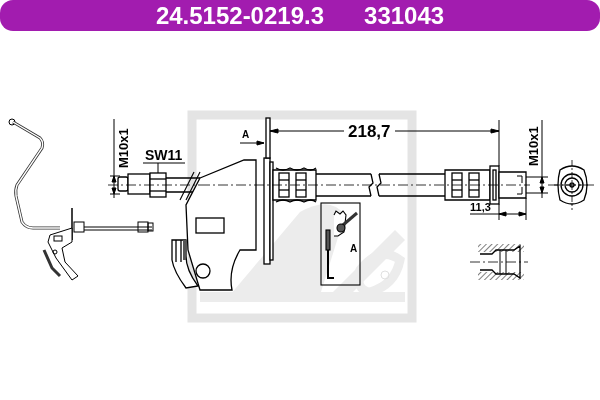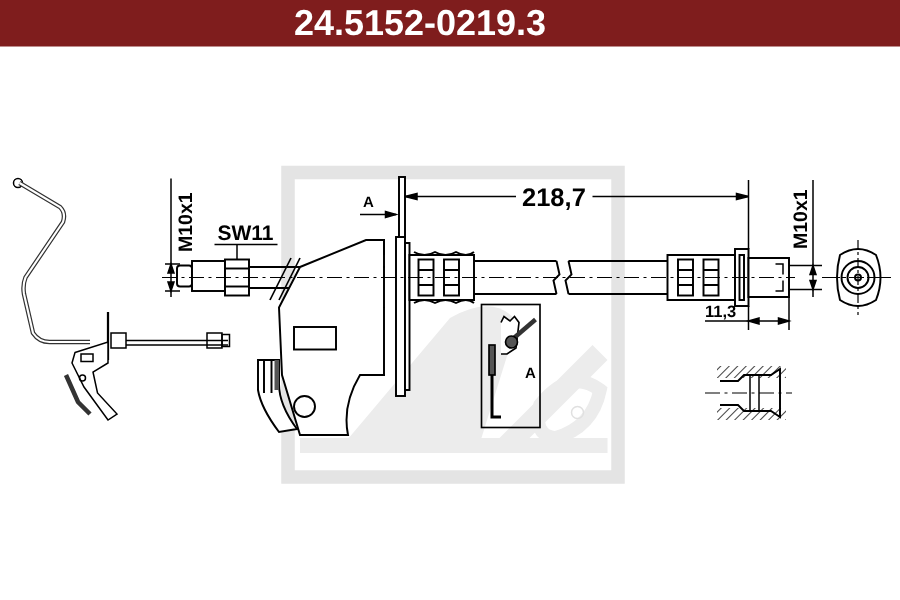--- a/index.html
+++ b/index.html
@@ -1,27 +1,28 @@
 <!DOCTYPE html>
 <html><head>
 <meta charset="utf-8">
 <style>
   html, body { margin: 0; padding: 0; background: #ffffff; }
   body { width: 600px; height: 400px; position: relative; overflow: hidden; font-family: "Liberation Sans", sans-serif; }
-  .header { position: absolute; left: 0; top: 0; width: 600px; height: 31px; background: #7f1d1d; display: flex; align-items: center; justify-content: center; }
+  .header { position: absolute; left: 0; top: 0; width: 600px; height: 31px; background: #a21caf; display: flex; align-items: center; justify-content: center; border-radius: 13px; }
   .header .pn { color: #ffffff; font-weight: bold; font-size: 24px; letter-spacing: 0px; }
   .header .pn.a { margin-right: 40px; }
   .drawing { position: absolute; left: 0; top: 31px; width: 600px; height: 369px; }
   svg text { font-family: "Liberation Sans", sans-serif; font-weight: bold; fill: #000; }
 </style>
 </head>
 <body>
 
 <div class="header">
   <span class="pn a">24.5152-0219.3</span>
+  <span class="pn">331043</span>
 </div>
 
 <div class="drawing">
 <svg width="600" height="369" viewBox="0 31 600 369" xmlns="http://www.w3.org/2000/svg">
 
   <g>
     <rect x="192" y="115" width="220" height="203" fill="none" stroke="#e4e4e4" stroke-width="9"></rect>
     <path d="M230 295 L300 212 Q330 195 345 215 L320 295 Z" fill="#ececec"></path>
     <path d="M330 295 L395 230 L405 240 L350 295 Z" fill="#ececec"></path>
     <path d="M360 270 Q380 245 400 260 Q395 285 370 292 Q355 290 360 270 Z" fill="none" stroke="#ececec" stroke-width="9"></path>

